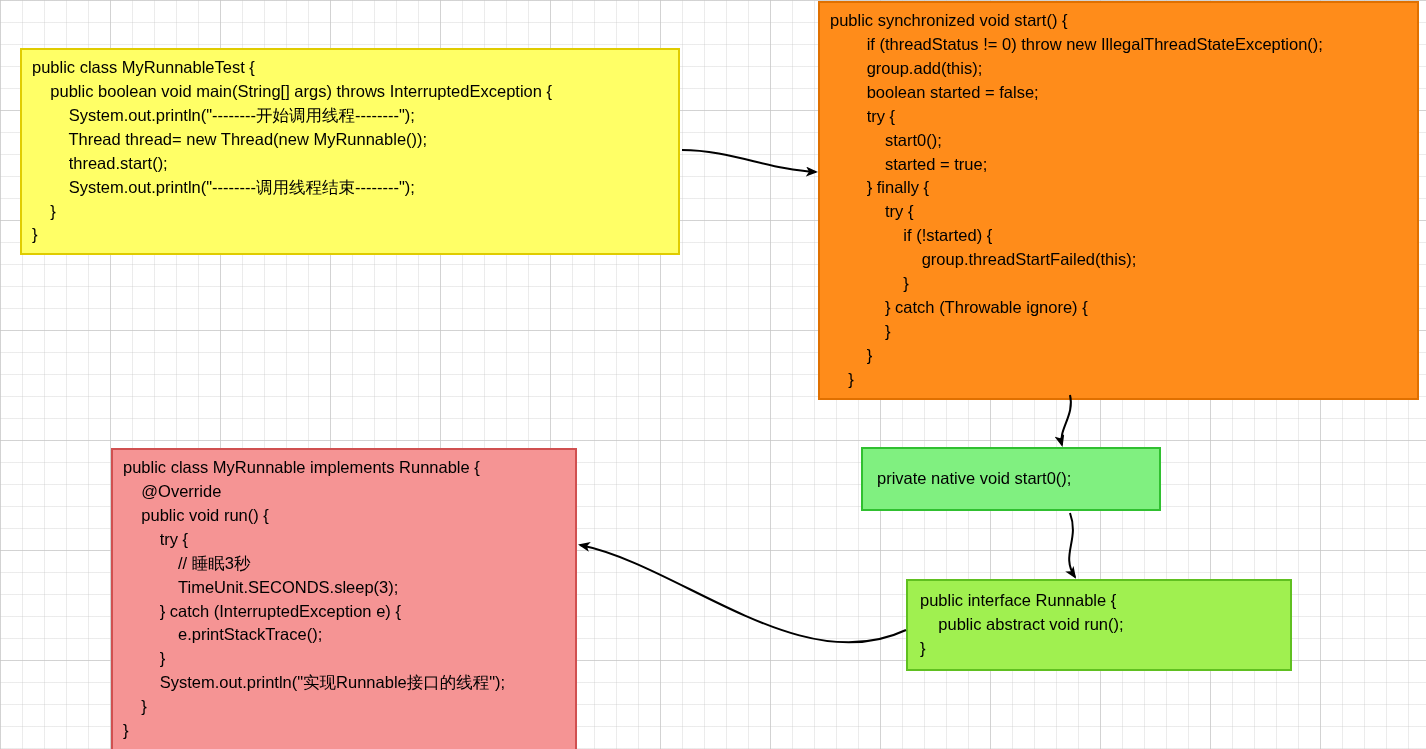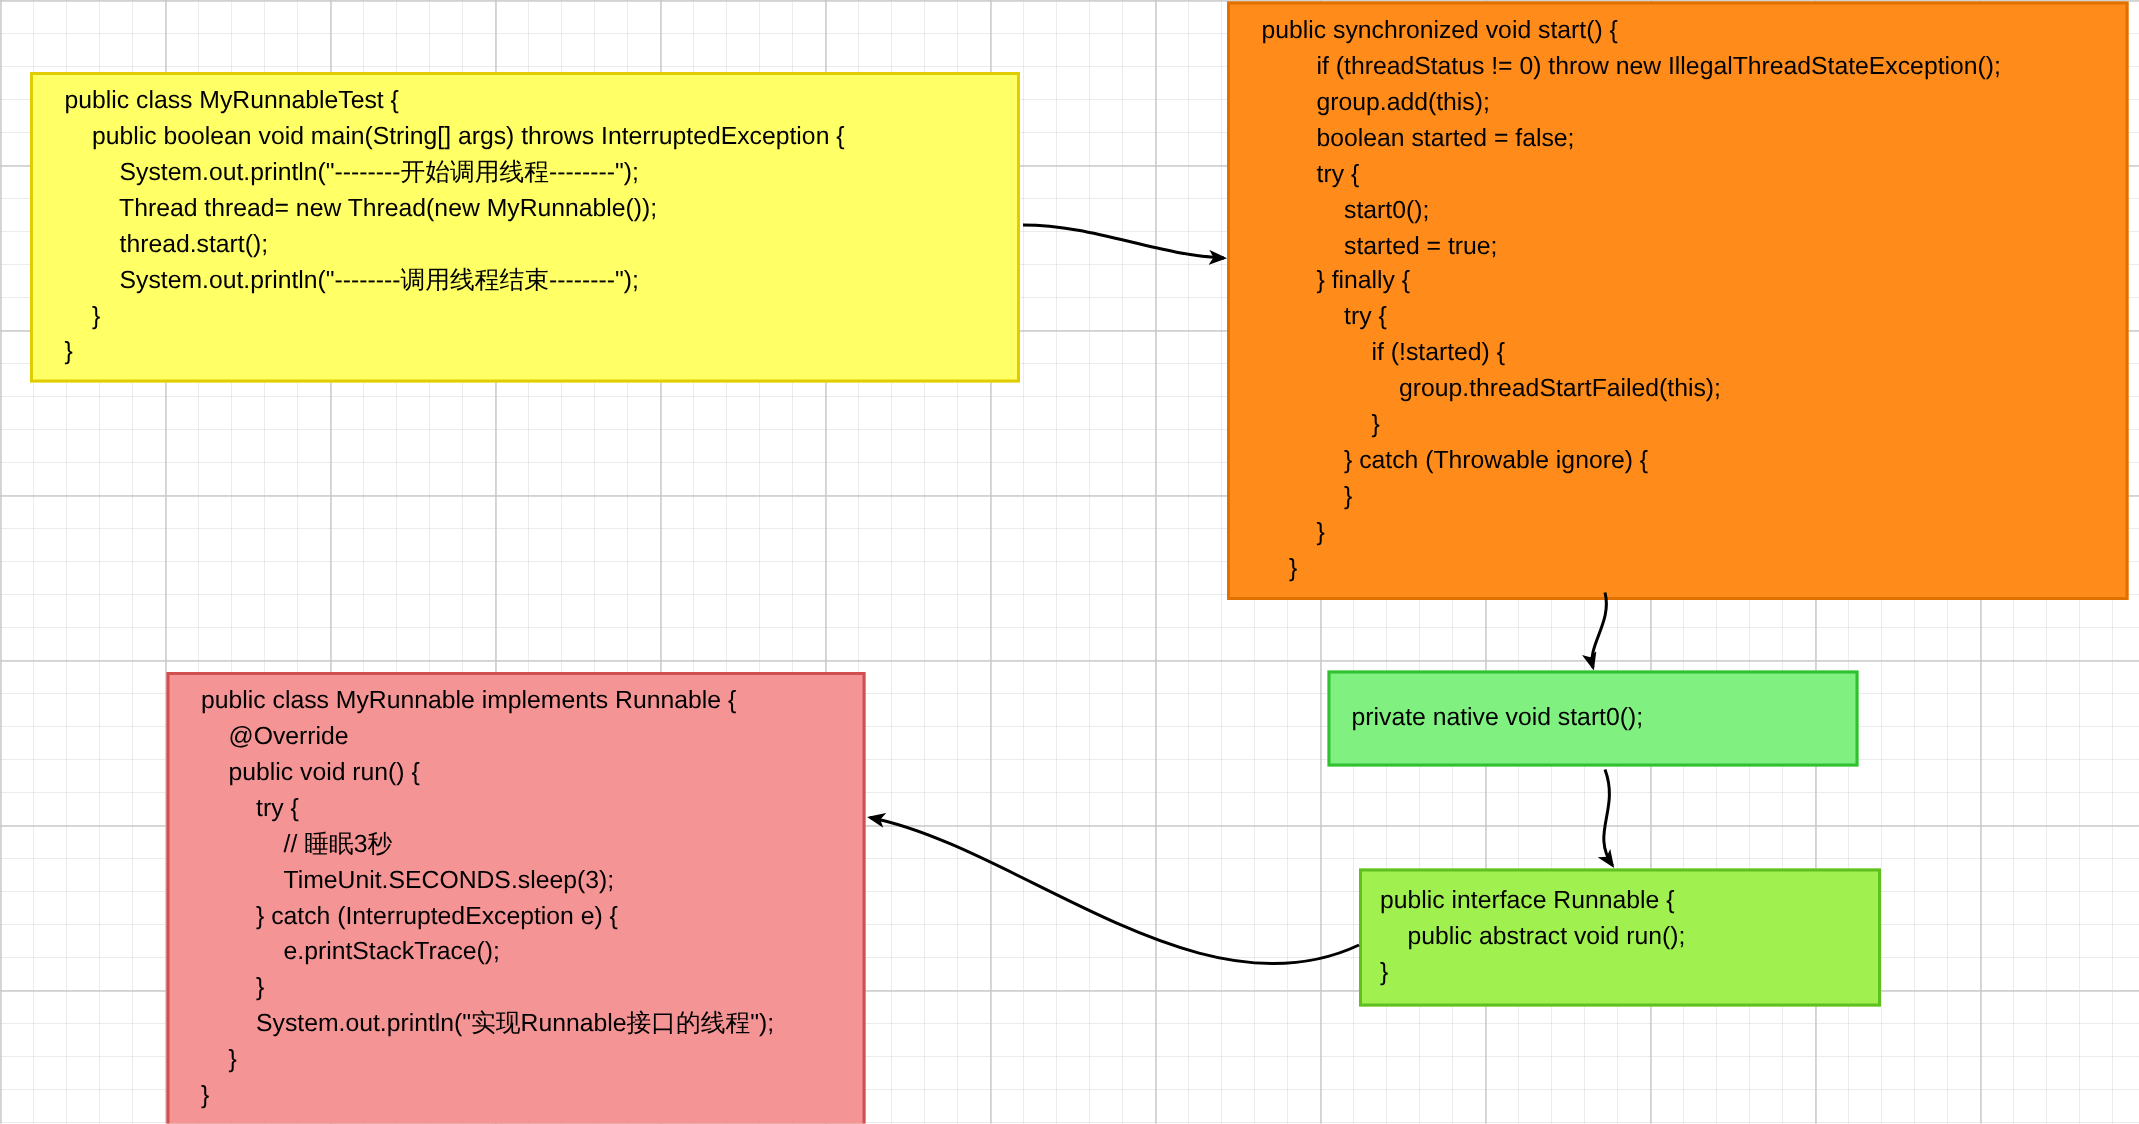--- a/index.html
+++ b/index.html
@@ -19,21 +19,21 @@
     font-size: 16.5px;
     line-height: 1.45;
     position: relative;
     overflow: hidden;
   }
   .node {
     position: absolute;
     border: 2px solid;
     white-space: pre;
     color: #000;
-    padding: 6px 21px;
+    padding: 6px 10px;
   }
   .yellow { background: #FFFF66; border-color: #e0cc00; }
   .orange { background: #FF8C1A; border-color: #e07000; }
   .pink   { background: #F59494; border-color: #d05050; }
   .green1 { background: #80F080; border-color: #30c030; }
   .green2 { background: #A0F050; border-color: #60c020; }
   svg.arrows {
     position: absolute;
     inset: 0;
     width: 1426px;
@@ -76,23 +76,23 @@
         try {
             // 睡眠3秒
             TimeUnit.SECONDS.sleep(3);
         } catch (InterruptedException e) {
             e.printStackTrace();
         }
         System.out.println("实现Runnable接口的线程");
     }
 }</div>
 
-<div class="node green1" style="left:885px; top:447px; width:354px; padding:18px 14px;">private native void start0();</div>
+<div class="node green1" style="left:861px; top:447px; width:300px; padding:18px 14px;">private native void start0();</div>
 
-<div class="node green2" style="left:906px; top:579px; width:348px; padding:8px 12px;">public interface Runnable {
+<div class="node green2" style="left:906px; top:579px; width:386px; padding:8px 12px;">public interface Runnable {
     public abstract void run();
 }</div>
 
 <svg class="arrows">
   <defs>
     <marker id="arrowhead" markerWidth="12" markerHeight="10" refX="10" refY="5" orient="auto" markerUnits="userSpaceOnUse">
       <path d="M0,0 L12,5 L0,10 L3,5 Z" fill="#000"></path>
     </marker>
   </defs>
 

